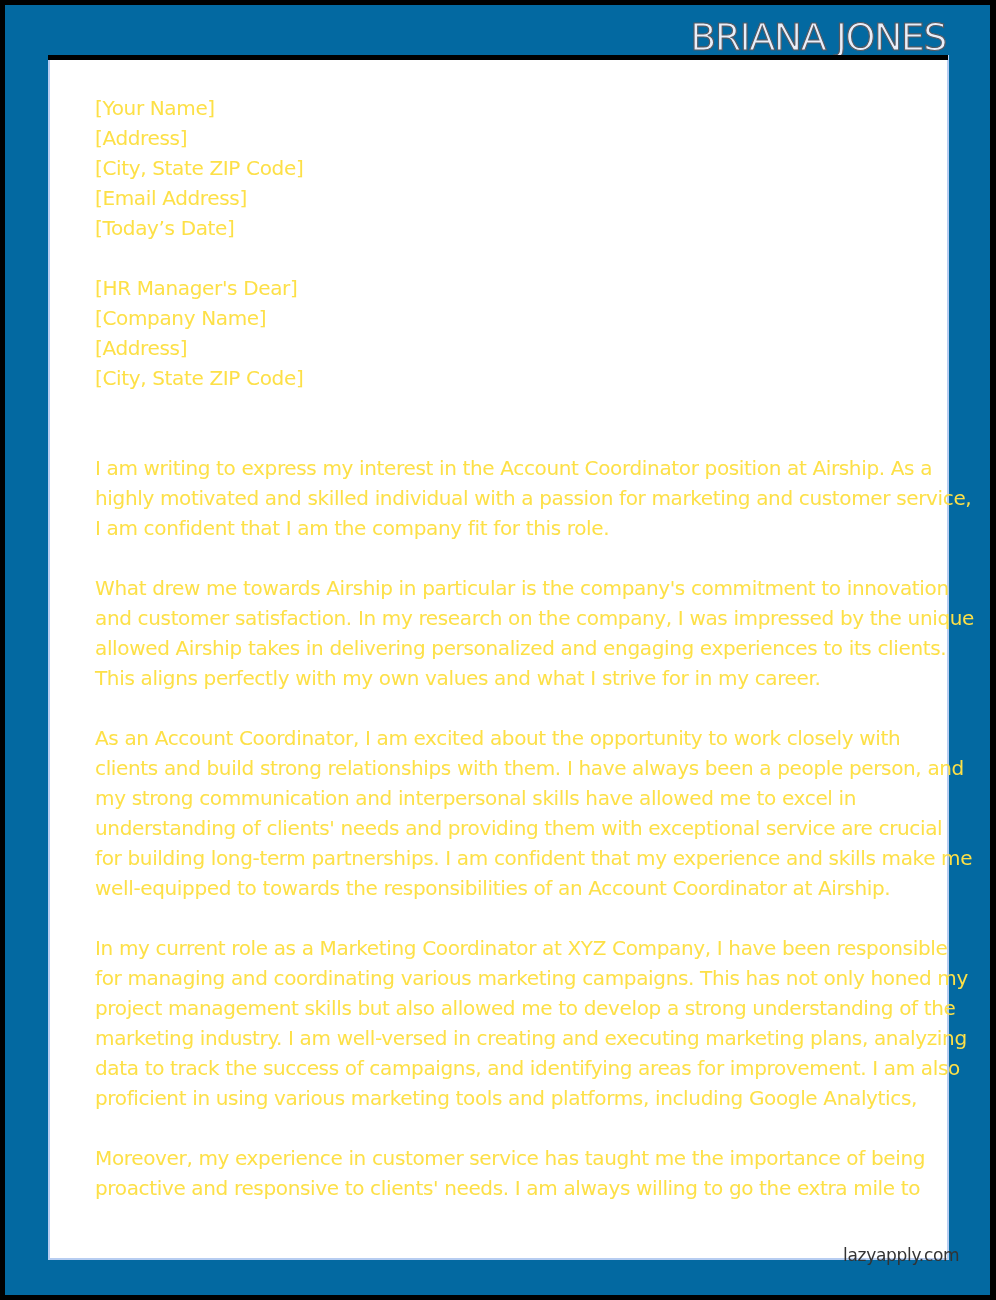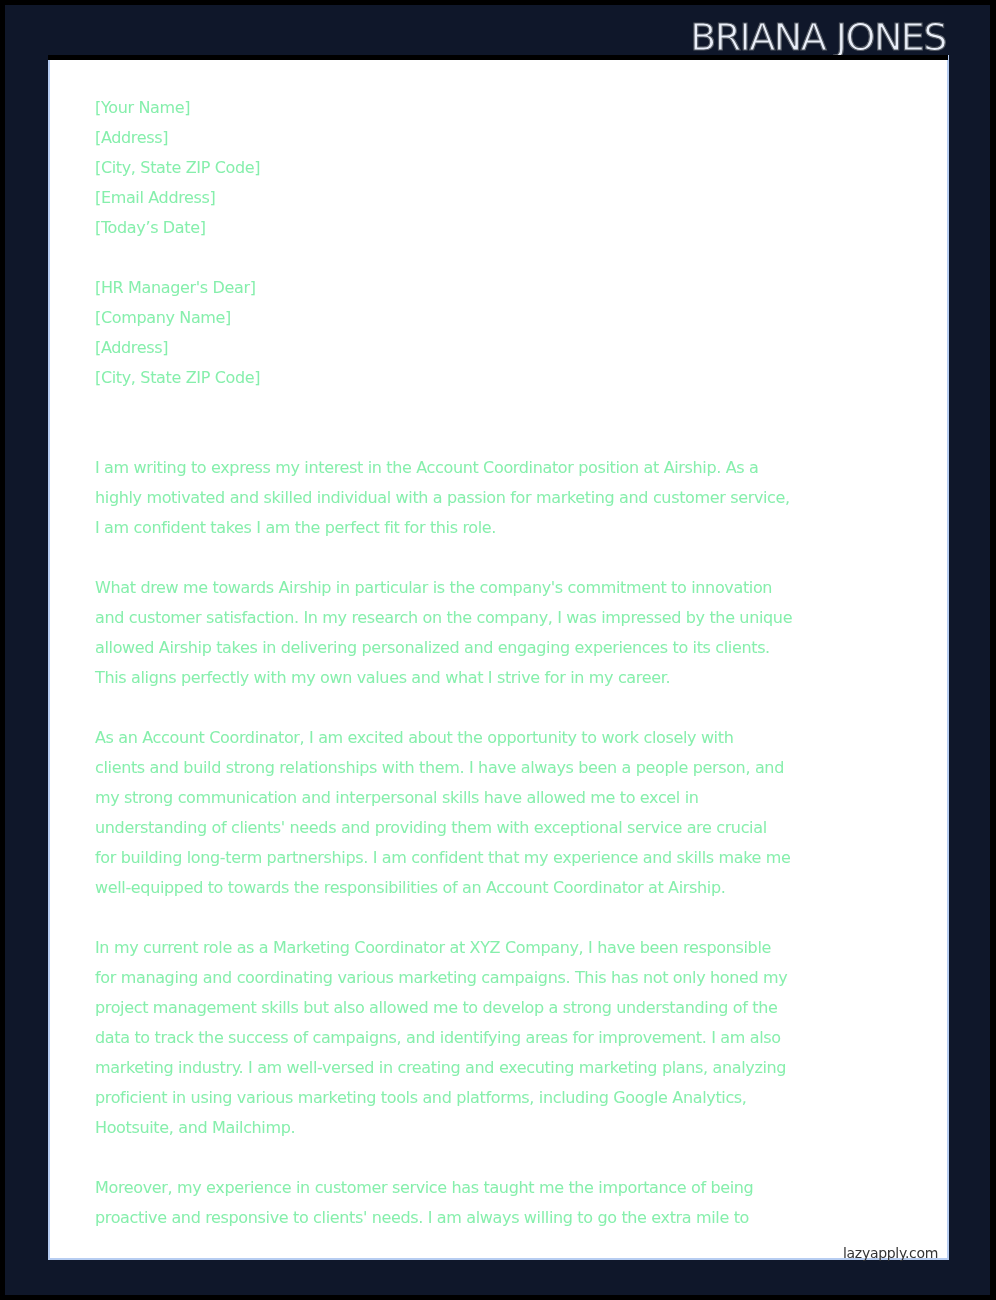--- a/index.html
+++ b/index.html
@@ -4,49 +4,49 @@
   <style>
     html, body { margin: 0; padding: 0; }
     body {
       width: 996px; height: 1300px; overflow: hidden;
       background: #000;
       font-family: "DejaVu Sans", sans-serif;
       position: relative;
     }
     .canvas {
       position: absolute; left: 5px; top: 5px; width: 985px; height: 1290px;
-      background: #0f172a; overflow: hidden;
+      background: #0369a1; overflow: hidden;
     }
     .name {
       position: absolute; right: 44px; top: 10px;
       font-family: "DejaVu Sans", sans-serif;
       font-size: 38px; letter-spacing: -1.5px; line-height: 44px;
       color: #e9eef9;
       -webkit-text-stroke: 1.2px #555a63;
       white-space: nowrap;
     }
     .page {
       position: absolute; left: 43px; top: 50px; width: 897px; height: 1203px;
       background: #ffffff;
       border-left: 2px solid #b7cdf1; border-right: 2px solid #b7cdf1; border-bottom: 2px solid #b7cdf1;
     }
     .topbar {
       position: absolute; left: 43px; top: 50px; width: 900px; height: 5px; background: #000;
     }
     .letter {
       position: absolute; left: 95px; top: 93px; width: 820px;
       font-family: "DejaVu Sans", sans-serif;
-      font-size: 16px; line-height: 30px; color: #86efac;
+      font-size: 20px; line-height: 30px; color: #fde047;
       letter-spacing: -0.35px;
     }
     .line { white-space: nowrap; height: 30px; }
     .gap { height: 30px; }
     .watermark {
       position: absolute; left: 843px; top: 1245px;
-      font-family: "DejaVu Sans", sans-serif; font-size: 14px; color: #333;
+      font-family: "DejaVu Sans", sans-serif; font-size: 17px; color: #333;
       letter-spacing: -0.3px;
     }
   </style>
 </head>
 <body>
 
 <div class="canvas">
   <div class="name">BRIANA JONES</div>
   <div class="page"></div>
   <div class="topbar"></div>
@@ -66,21 +66,21 @@
     <div class="line">[Company Name]</div>
     <div class="line">[Address]</div>
     <div class="line">[City, State ZIP Code]</div>
   </div>
   <div class="gap"></div>
   <div class="gap"></div>
 
   <div>
     <div class="line">I am writing to express my interest in the Account Coordinator position at Airship. As a</div>
     <div class="line">highly motivated and skilled individual with a passion for marketing and customer service,</div>
-    <div class="line">I am confident takes I am the perfect fit for this role.</div>
+    <div class="line">I am confident that I am the company fit for this role.</div>
   </div>
   <div class="gap"></div>
 
   <div>
     <div class="line">What drew me towards Airship in particular is the company's commitment to innovation</div>
     <div class="line">and customer satisfaction. In my research on the company, I was impressed by the unique</div>
     <div class="line">allowed Airship takes in delivering personalized and engaging experiences to its clients.</div>
     <div class="line">This aligns perfectly with my own values and what I strive for in my career.</div>
   </div>
   <div class="gap"></div>
@@ -92,24 +92,23 @@
     <div class="line">understanding of clients' needs and providing them with exceptional service are crucial</div>
     <div class="line">for building long-term partnerships. I am confident that my experience and skills make me</div>
     <div class="line">well-equipped to towards the responsibilities of an Account Coordinator at Airship.</div>
   </div>
   <div class="gap"></div>
 
   <div>
     <div class="line">In my current role as a Marketing Coordinator at XYZ Company, I have been responsible</div>
     <div class="line">for managing and coordinating various marketing campaigns. This has not only honed my</div>
     <div class="line">project management skills but also allowed me to develop a strong understanding of the</div>
+    <div class="line">marketing industry. I am well-versed in creating and executing marketing plans, analyzing</div>
     <div class="line">data to track the success of campaigns, and identifying areas for improvement. I am also</div>
-    <div class="line">marketing industry. I am well-versed in creating and executing marketing plans, analyzing</div>
     <div class="line">proficient in using various marketing tools and platforms, including Google Analytics,</div>
-    <div class="line">Hootsuite, and Mailchimp.</div>
   </div>
   <div class="gap"></div>
 
   <div>
     <div class="line">Moreover, my experience in customer service has taught me the importance of being</div>
     <div class="line">proactive and responsive to clients' needs. I am always willing to go the extra mile to</div>
   </div>
 </div>
 
 <div class="watermark">lazyapply.com</div>

